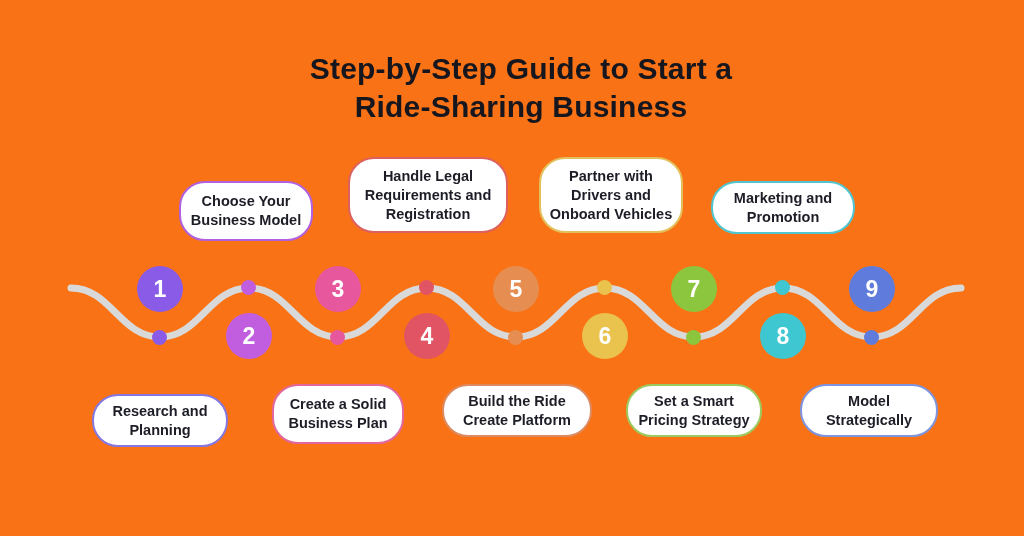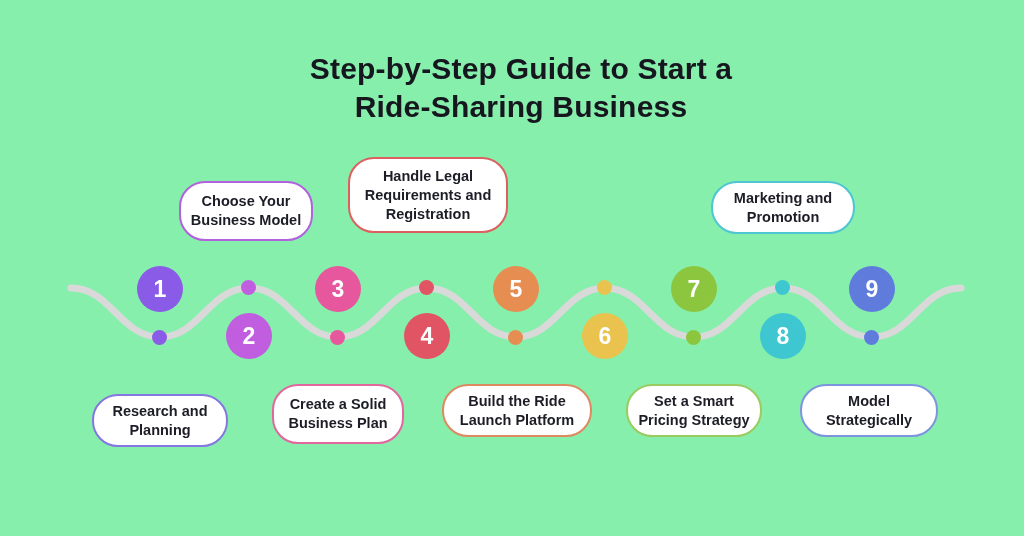--- a/index.html
+++ b/index.html
@@ -60,21 +60,21 @@
     line-height: 19px;
     font-weight: 700;
     color: #1d1d27;
     box-sizing: border-box;
     padding: 2px 8px;
   }
 </style>
 </head>
 <body>
 
-<div class="canvas" style="background: #86efac;">
+<div class="canvas" style="background: #f97316;">
 
   <div class="title" style="color: rgb(22, 22, 30);">
     <div>Step-by-Step Guide to Start a</div>
     <div>Ride-Sharing Business</div>
   </div>
 
   <svg class="wave-svg" width="1024" height="536" viewBox="0 0 1024 536">
     <path d="M71 288 C111 288 120 337 160 337 C200 337 209 288 249 288 C289 288 298 337 338 337 C378 337 387 288 427 288 C467 288 476 337 516 337 C556 337 565 288 605 288 C645 288 654 337 694 337 C734 337 743 288 783 288 C823 288 832 337 872 337 C912 337 921 288 961 288" fill="none" stroke="#d9d9d9" stroke-width="7" stroke-linecap="round"></path>
   </svg>
 
@@ -108,27 +108,30 @@
   <div class="step-dot" style="left: 419px; top: 280px; background: rgb(225, 84, 99);"></div>
   <div class="step-pill" style="left: 348px; top: 157px; width: 160px; height: 76px; border-color: rgb(221, 96, 96);">
     <span>Handle Legal Requirements and Registration</span>
   </div>
 
   <div class="step-circle" style="left: 493px; top: 266px; background: rgb(230, 142, 82);">
     <span>5</span>
   </div>
   <div class="step-dot" style="left: 508px; top: 330px; background: rgb(230, 142, 82);"></div>
   <div class="step-pill" style="left: 442px; top: 384px; width: 150px; height: 53px; border-color: rgb(221, 138, 97);">
-    <span>Build the Ride Launch Platform</span>
+    <span>Build the Ride Create Platform</span>
   </div>
 
   <div class="step-circle" style="left: 582px; top: 313px; background: rgb(234, 195, 78);">
     <span>6</span>
   </div>
   <div class="step-dot" style="left: 597px; top: 280px; background: rgb(234, 195, 78);"></div>
+  <div class="step-pill" style="left: 539px; top: 157px; width: 144px; height: 76px; border-color: rgb(227, 192, 92);">
+    <span>Partner with Drivers and Onboard Vehicles</span>
+  </div>
 
   <div class="step-circle" style="left: 671px; top: 266px; background: rgb(140, 198, 63);">
     <span>7</span>
   </div>
   <div class="step-dot" style="left: 686px; top: 330px; background: rgb(140, 198, 63);"></div>
   <div class="step-pill" style="left: 626px; top: 384px; width: 136px; height: 53px; border-color: rgb(154, 203, 96);">
     <span>Set a Smart Pricing Strategy</span>
   </div>
 
   <div class="step-circle" style="left: 760px; top: 313px; background: rgb(62, 199, 209);">

